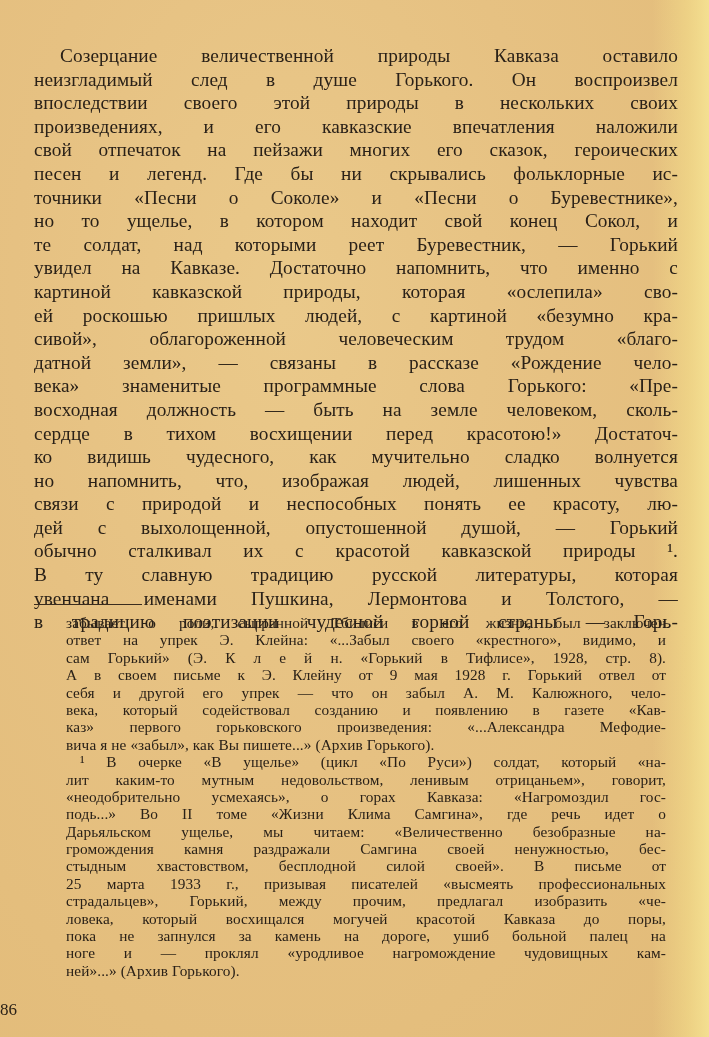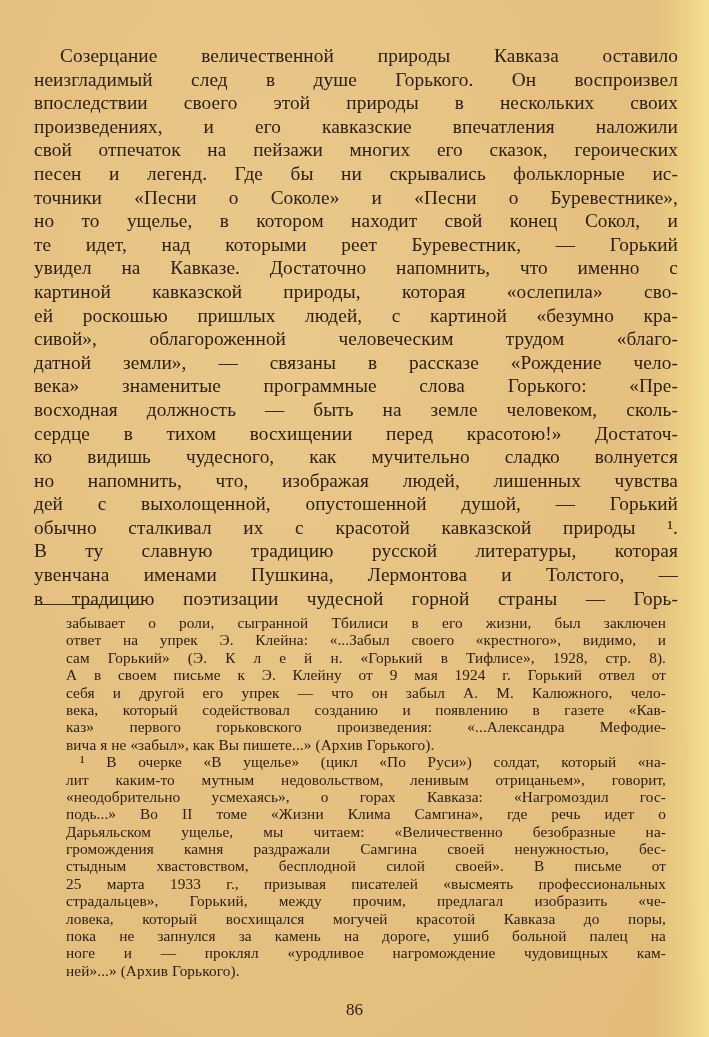--- a/index.html
+++ b/index.html
@@ -71,65 +71,65 @@
       padding-left: 14px;
     }
     .fn-line.last {
       text-align-last: left;
     }
     .page-number {
       position: absolute;
       left: 0;
       width: 709px;
       top: 1000px;
-      text-align: center;
       font-size: 17px;
       line-height: 20px;
       color: #2a2118;
     }
   </style>
 </head>
 <body>
 
 <div class="page">
 
   <div class="main-text">
     <span class="main-line indent">Созерцание величественной природы Кавказа оставило</span>
     <span class="main-line">неизгладимый след в душе Горького. Он воспроизвел</span>
     <span class="main-line">впоследствии своего этой природы в нескольких своих</span>
     <span class="main-line">произведениях, и его кавказские впечатления наложили</span>
     <span class="main-line">свой отпечаток на пейзажи многих его сказок, героических</span>
     <span class="main-line">песен и легенд. Где бы ни скрывались фольклорные ис-</span>
     <span class="main-line">точники «Песни о Соколе» и «Песни о Буревестнике»,</span>
     <span class="main-line">но то ущелье, в котором находит свой конец Сокол, и</span>
-    <span class="main-line">те идет, над которыми реет Буревестник, — Горький</span>
+    <span class="main-line">те солдат, над которыми реет Буревестник, — Горький</span>
     <span class="main-line">увидел на Кавказе. Достаточно напомнить, что именно с</span>
     <span class="main-line">картиной кавказской природы, которая «ослепила» сво-</span>
     <span class="main-line">ей роскошью пришлых людей, с картиной «безумно кра-</span>
     <span class="main-line">сивой», облагороженной человеческим трудом «благо-</span>
     <span class="main-line">датной земли», — связаны в рассказе «Рождение чело-</span>
     <span class="main-line">века» знаменитые программные слова Горького: «Пре-</span>
     <span class="main-line">восходная должность — быть на земле человеком, сколь-</span>
     <span class="main-line">сердце в тихом восхищении перед красотою!» Достаточ-</span>
     <span class="main-line">ко видишь чудесного, как мучительно сладко волнуется</span>
     <span class="main-line">но напомнить, что, изображая людей, лишенных чувства</span>
+    <span class="main-line">связи с природой и неспособных понять ее красоту, лю-</span>
     <span class="main-line">дей с выхолощенной, опустошенной душой, — Горький</span>
     <span class="main-line">обычно сталкивал их с красотой кавказской природы ¹.</span>
     <span class="main-line">В ту славную традицию русской литературы, которая</span>
     <span class="main-line">увенчана именами Пушкина, Лермонтова и Толстого, —</span>
     <span class="main-line">в традицию поэтизации чудесной горной страны — Горь-</span>
   </div>
 
   <div class="footnote-rule"></div>
 
   <div class="footnotes">
     <span class="fn-line">забывает о роли, сыгранной Тбилиси в его жизни, был заключен</span>
     <span class="fn-line">ответ на упрек Э. Клейна: «...Забыл своего «крестного», видимо, и</span>
     <span class="fn-line">сам Горький» (Э. К л е й н. «Горький в Тифлисе», 1928, стр. 8).</span>
-    <span class="fn-line">А в своем письме к Э. Клейну от 9 мая 1924 г. Горький отвел от</span>
+    <span class="fn-line">А в своем письме к Э. Клейну от 9 мая 1928 г. Горький отвел от</span>
     <span class="fn-line">себя и другой его упрек — что он забыл А. М. Калюжного, чело-</span>
     <span class="fn-line">века, который содействовал созданию и появлению в газете «Кав-</span>
     <span class="fn-line">каз» первого горьковского произведения: «...Александра Мефодие-</span>
     <span class="fn-line last">вича я не «забыл», как Вы пишете...» (Архив Горького).</span>
     <span class="fn-line indent">¹ В очерке «В ущелье» (цикл «По Руси») солдат, который «на-</span>
     <span class="fn-line">лит каким-то мутным недовольством, ленивым отрицаньем», говорит,</span>
     <span class="fn-line">«неодобрительно усмехаясь», о горах Кавказа: «Нагромоздил гос-</span>
     <span class="fn-line">подь...» Во II томе «Жизни Клима Самгина», где речь идет о</span>
     <span class="fn-line">Дарьяльском ущелье, мы читаем: «Величественно безобразные на-</span>
     <span class="fn-line">громождения камня раздражали Самгина своей ненужностью, бес-</span>

